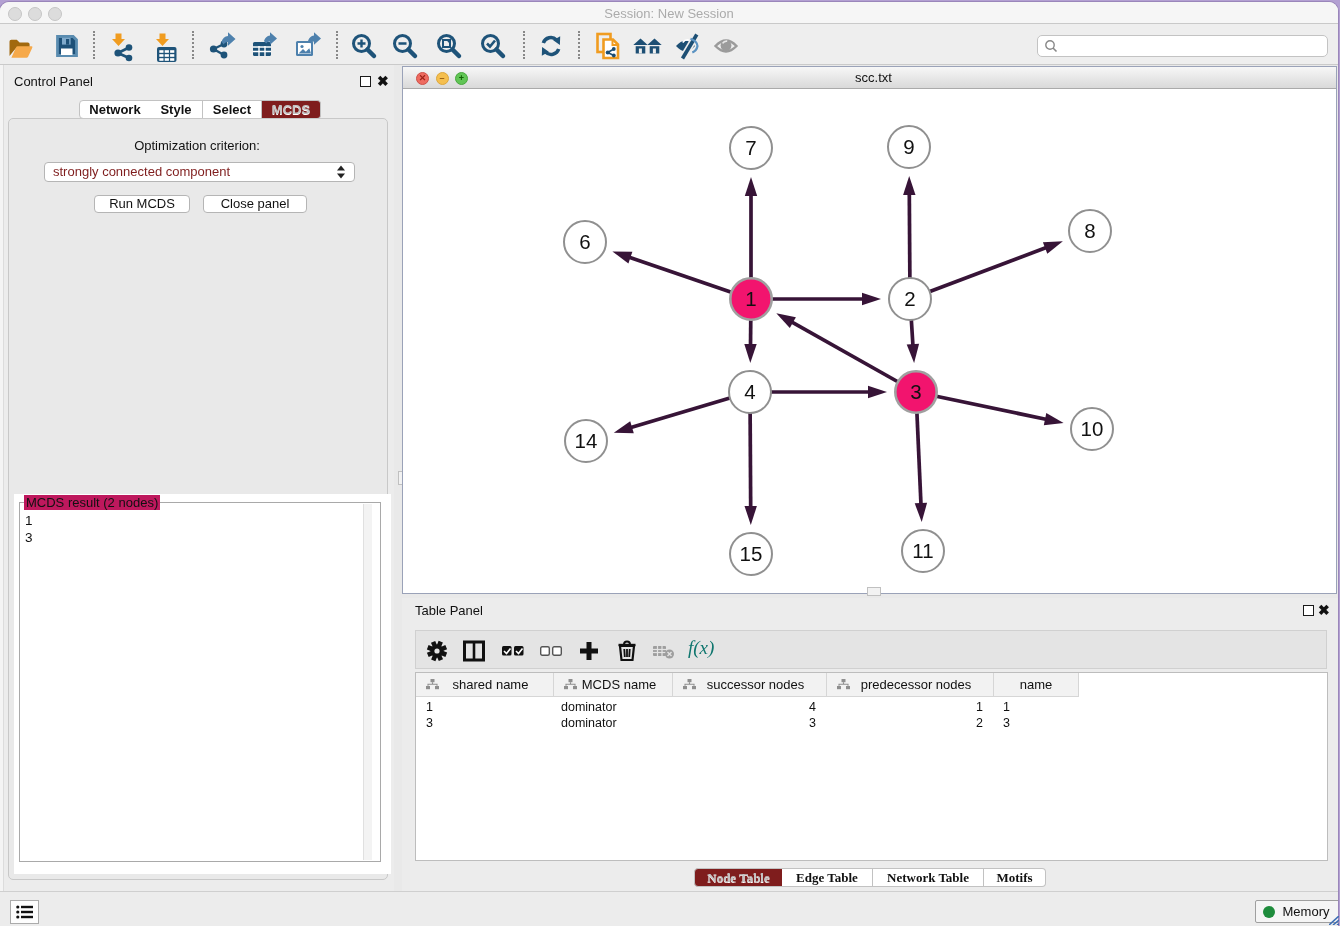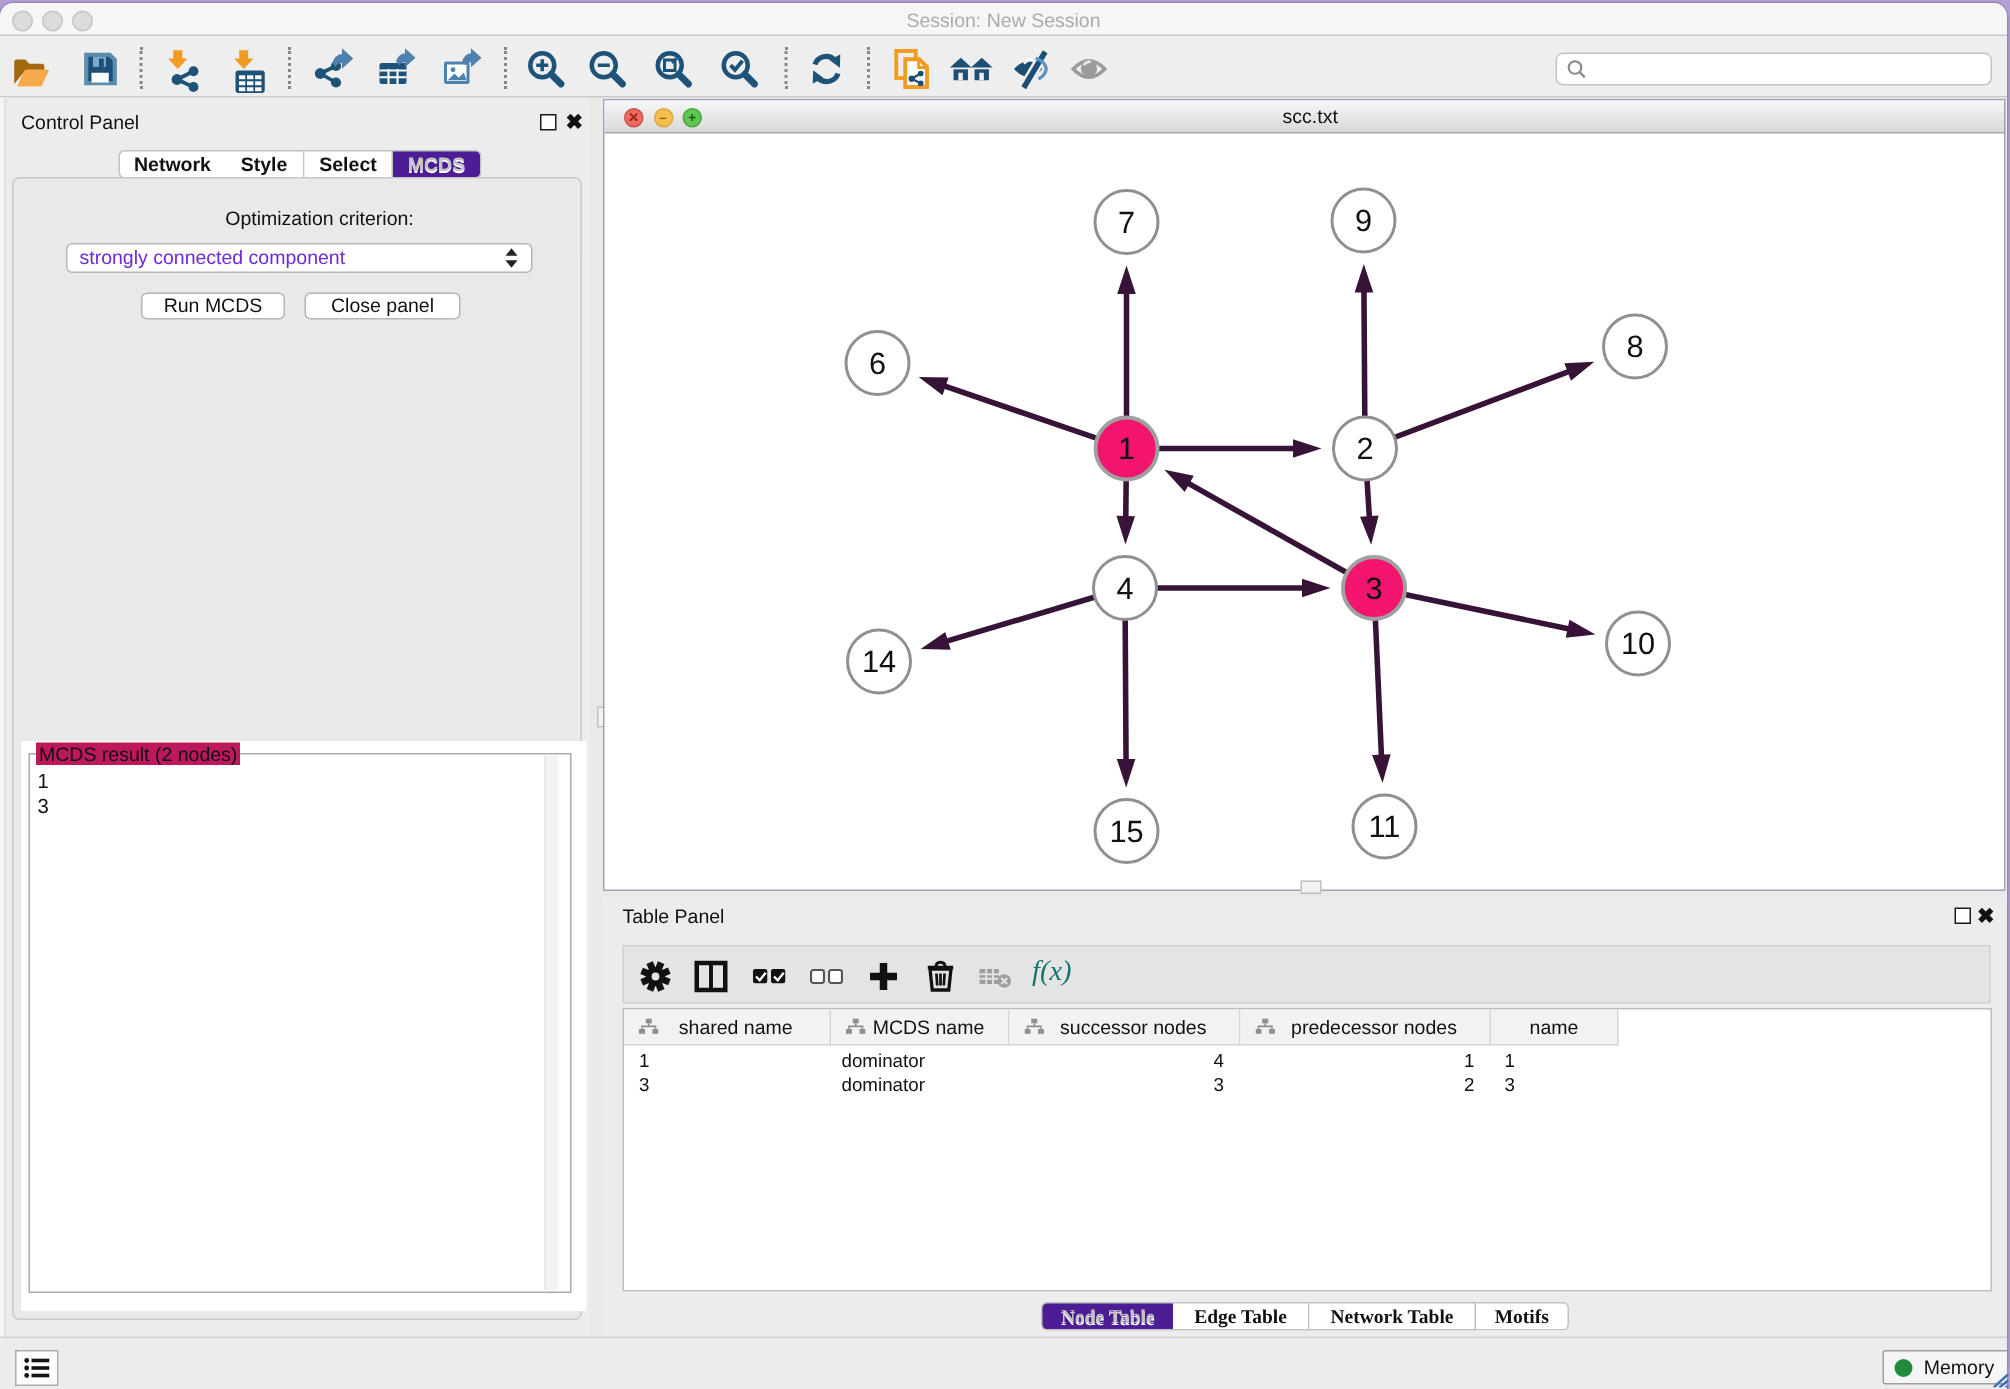--- a/index.html
+++ b/index.html
@@ -19,26 +19,26 @@
 #search{position:absolute;left:1037px;top:11px;width:289px;height:20px;background:#fff;
  border:1px solid #c3c3c3;border-radius:5px;}
 
 #cp{position:absolute;left:0;top:63px;width:394px;height:826px;background:#ececec;}
 #cp-title{position:absolute;left:14px;top:9px;font-size:13px;color:#111;}
 .float-ico{position:absolute;width:9px;height:9px;border:1.5px solid #1a1a1a;background:#fff;}
 .close-x{position:absolute;font-size:14px;font-weight:bold;color:#111;line-height:12px;}
 .tabrow{position:absolute;height:19px;}
 .tab{position:absolute;top:0;height:17px;background:#fff;border:1px solid #c2c2c2;
  font-size:13px;font-weight:bold;color:#111;text-align:center;line-height:17px;}
-.tab.sel{background:#4c1d95;color:#c3c3c3;text-shadow:0 1px 0 #fff;}
+.tab.sel{background:#7f1d1d;color:#c3c3c3;text-shadow:0 1px 0 #fff;}
 #tabpanel{position:absolute;left:8px;top:53px;width:378px;height:760px;
  border:1px solid #c8c8c8;border-radius:5px;background:#e9e9e9;}
-#optlabel{position:absolute;left:0;top:73px;width:394px;text-align:center;font-size:13px;color:#111;padding-left:16px;}
+#optlabel{position:absolute;left:0;top:73px;width:394px;text-align:center;font-size:13px;color:#111;}
 #dropdown{position:absolute;left:44px;top:97px;width:309px;height:18px;background:#fff;
- border:1px solid #b5b5b5;border-radius:4px;font-size:13px;color:#6d28d9;line-height:18px;}
+ border:1px solid #b5b5b5;border-radius:4px;font-size:13px;color:#7f1d1d;line-height:18px;}
 .btn{position:absolute;top:130px;height:16px;background:#fff;border:1px solid #b5b5b5;
  border-radius:4px;font-size:13px;color:#111;text-align:center;line-height:16px;}
 #resultpanel{position:absolute;left:14px;top:429px;width:377px;height:380px;background:#fff;}
 #fieldset{position:absolute;left:5px;top:8px;width:360px;height:358px;border:1px solid #a9a9a9;}
 #fslegend{position:absolute;left:4px;top:-8px;background:#be185d;padding:0 2px;font-size:13px;color:#111;}
 #fscontent{position:absolute;left:5px;top:9px;font-size:13.5px;color:#111;line-height:17px;}
 #fsscroll{position:absolute;right:8px;top:1px;width:8px;height:356px;background:#f3f3f3;border-left:1px solid #e0e0e0;}
 
 #vsplit-handle{position:absolute;left:398px;top:469px;width:8px;height:12px;background:#f2f2f2;border:1px solid #c0c0c0;}
 #hsplit-handle{position:absolute;left:867px;top:585px;width:12px;height:7px;background:#f2f2f2;border:1px solid #c0c0c0;}

